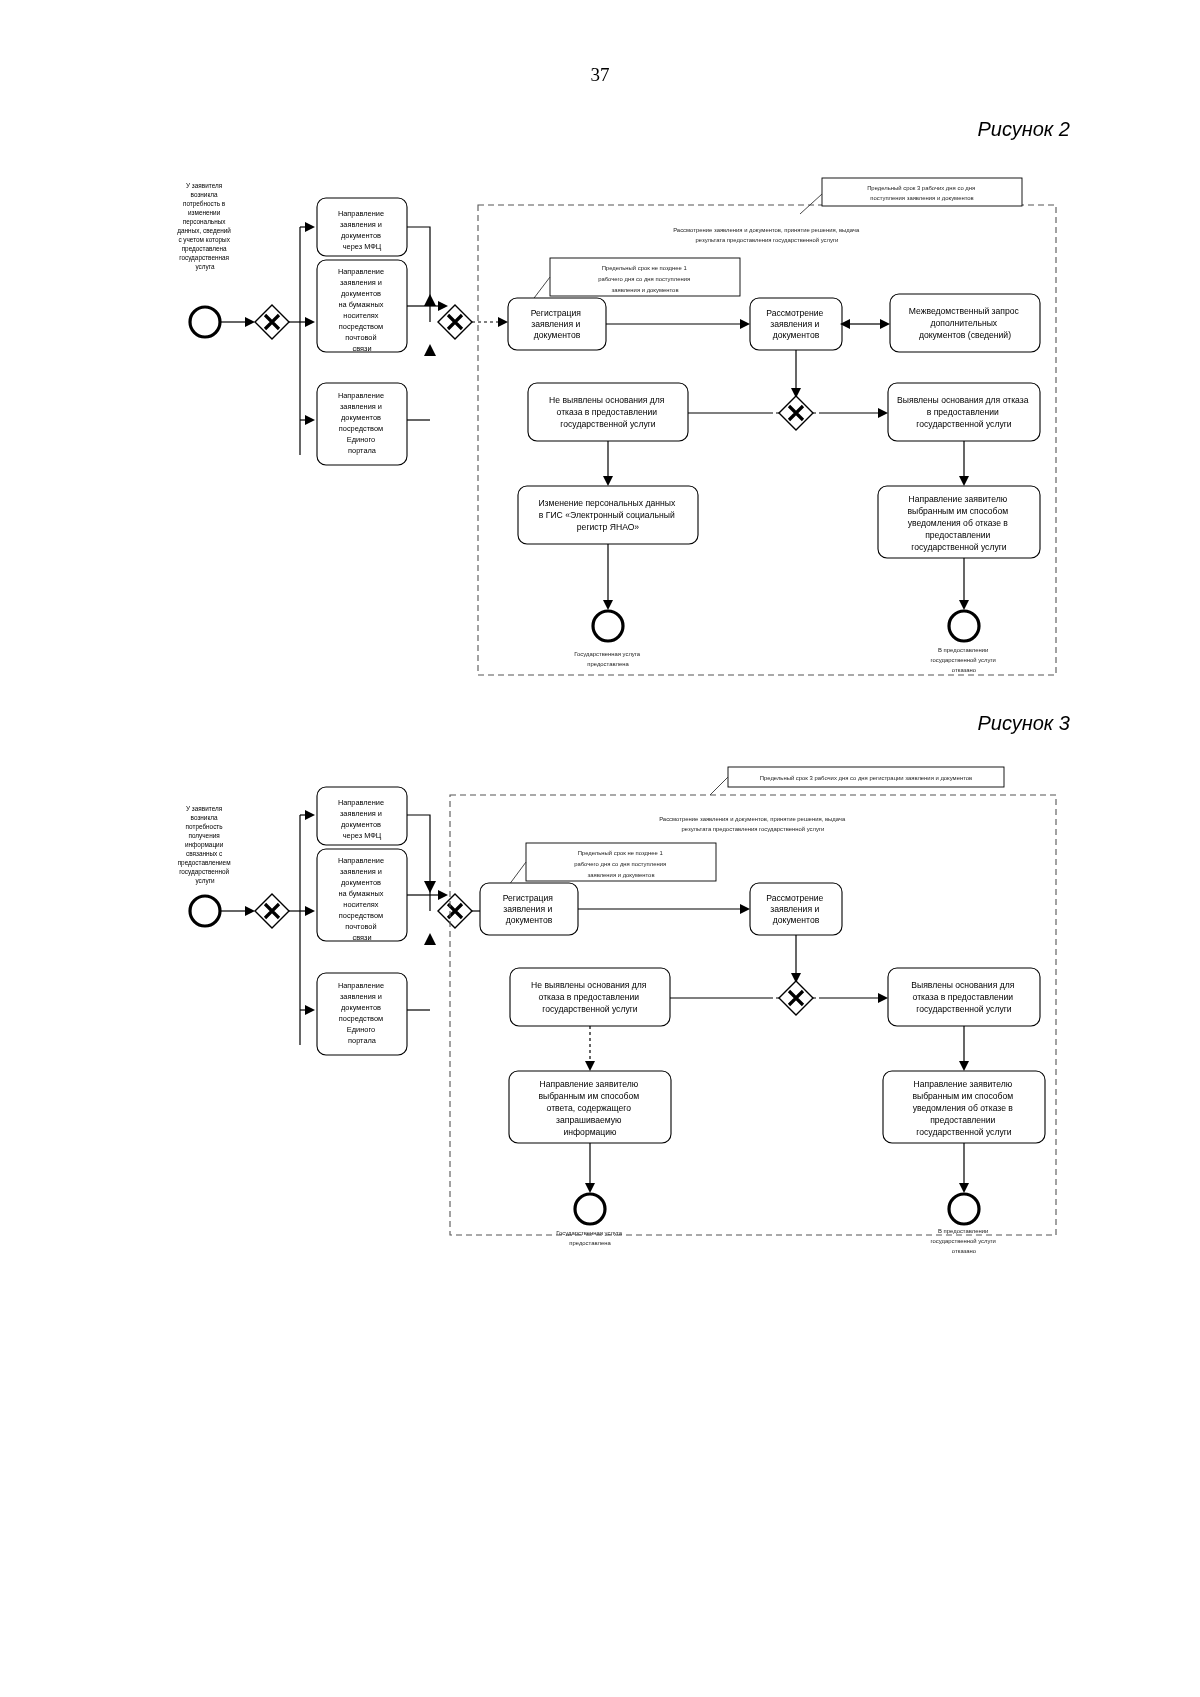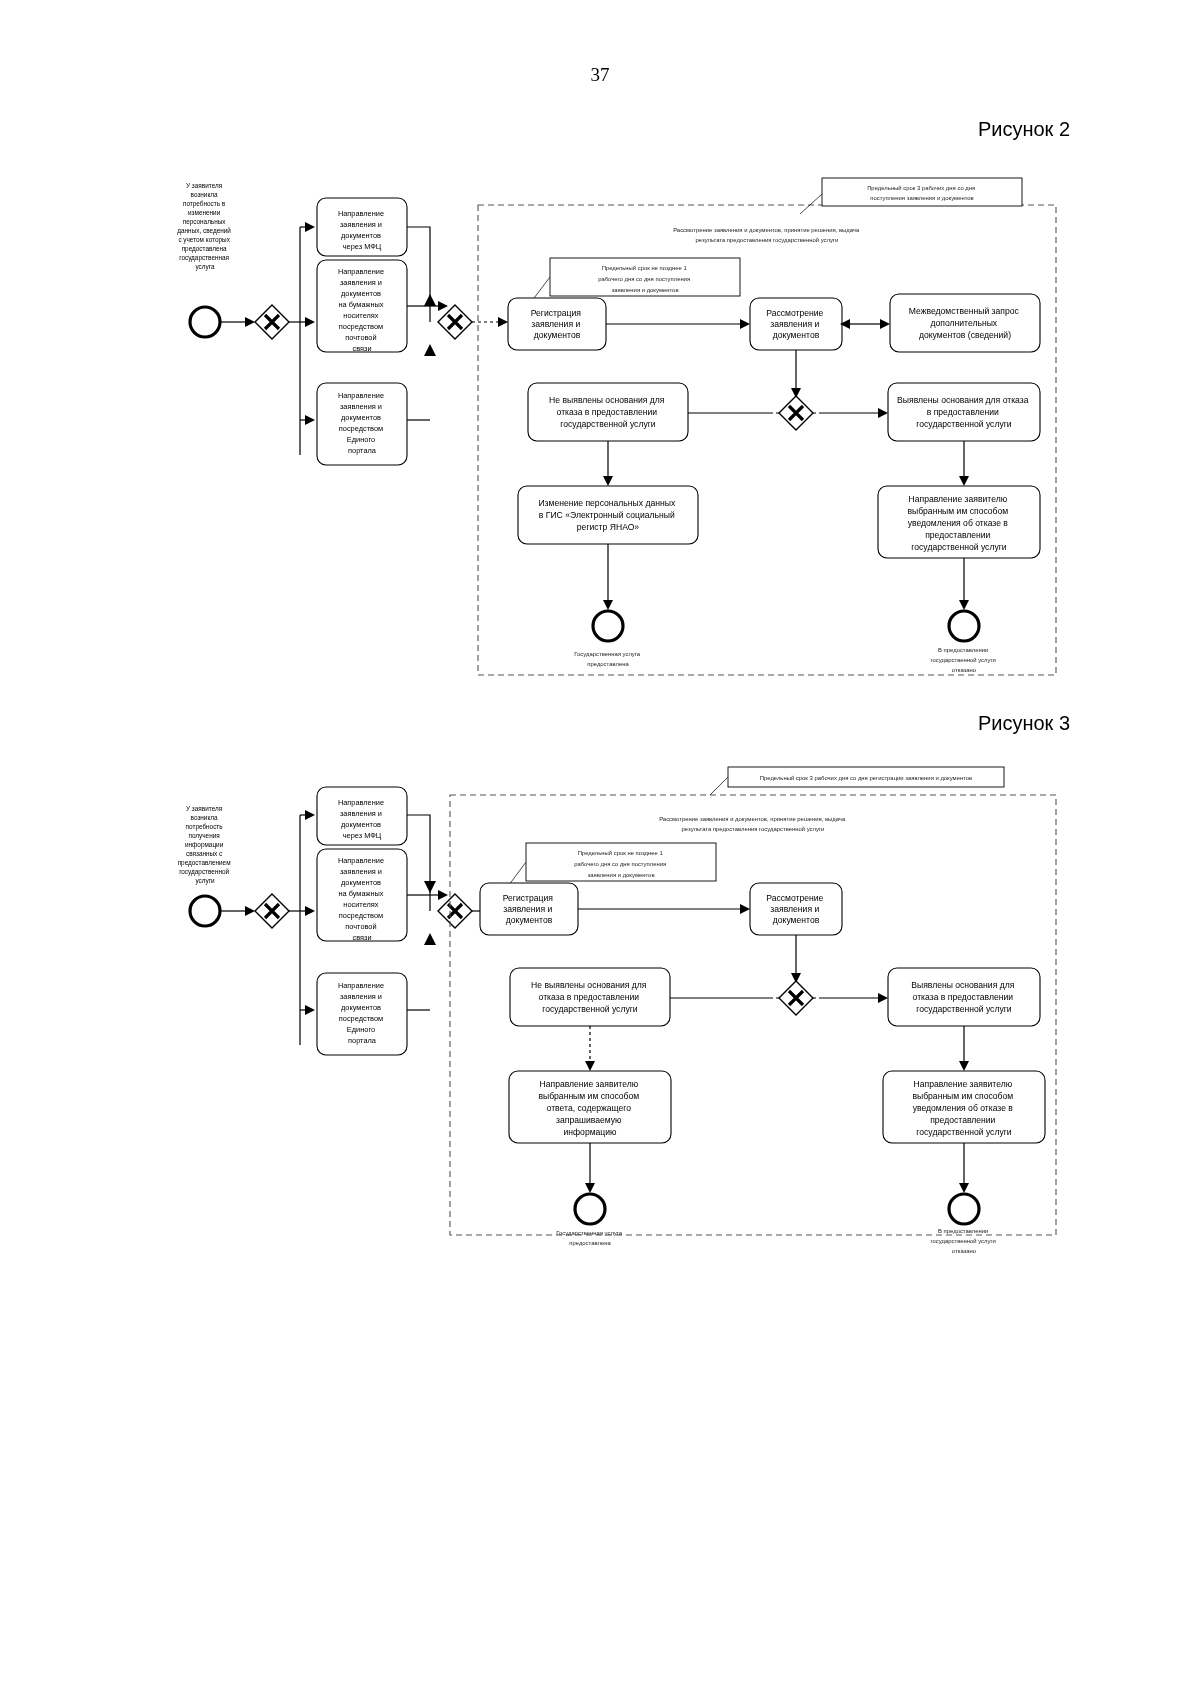--- a/index.html
+++ b/index.html
@@ -1,19 +1,19 @@
 <!DOCTYPE html>
 <html><head>
 <meta charset="utf-8">
 <style>
   html,body{margin:0;padding:0;background:#fff;}
   body{width:1200px;height:1697px;font-family:"Liberation Sans",sans-serif;color:#000;position:relative;overflow:hidden;}
   .page{position:relative;width:1200px;height:1353px;}
   .page-number{position:absolute;top:64px;left:0;width:1200px;text-align:center;font-family:"Liberation Serif",serif;font-size:19px;}
-  .fig-title{position:absolute;font-family:"Liberation Sans",sans-serif;font-size:20px;}
+  .fig-title{position:absolute;font-family:"Liberation Sans",sans-serif;font-size:20px;font-style:italic;}
   .fig{position:absolute;text-decoration:underline;}
   svg{display:block;overflow:visible;}
   .task rect{fill:#fff;stroke:#000;stroke-width:1.1;}
   .lbl{font-size:8.6px;text-anchor:middle;fill:#000;font-family:"Liberation Sans",sans-serif;}
   .lbl.sm{font-size:7.4px;}
   .lbl.xs{font-size:6.4px;}
   .lbl.tiny{font-size:5.9px;fill:#222;}
   .pool{fill:none;stroke:#555;stroke-width:1.1;stroke-dasharray:6 4;}
   .note rect{fill:#fff;stroke:#000;stroke-width:0.9;}
   .flow{stroke:#000;stroke-width:1.2;fill:none;}

